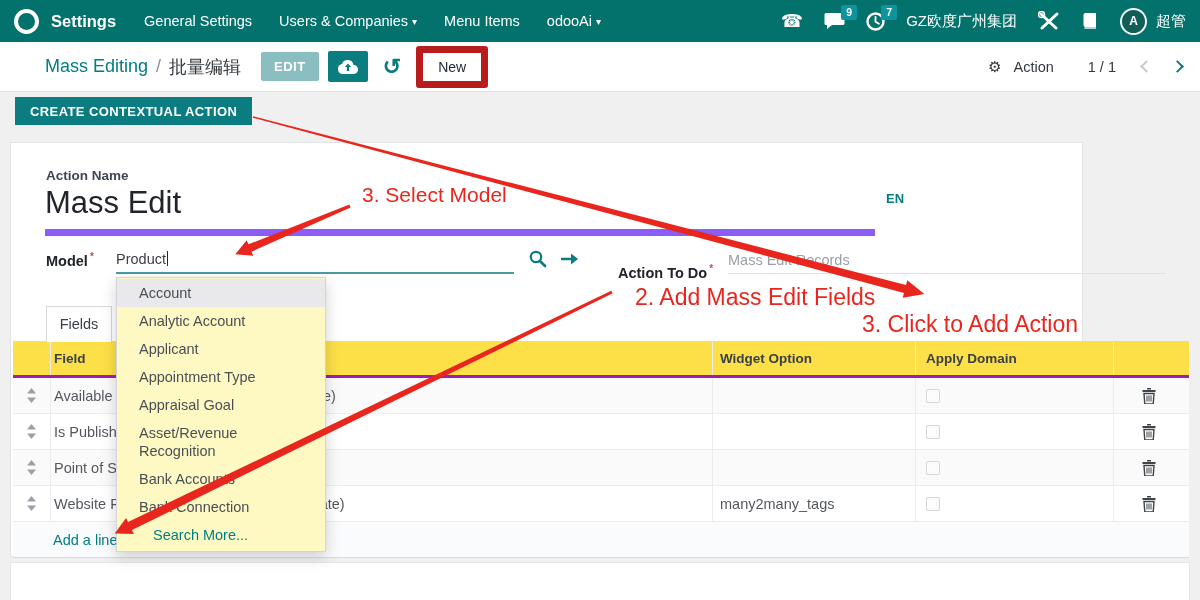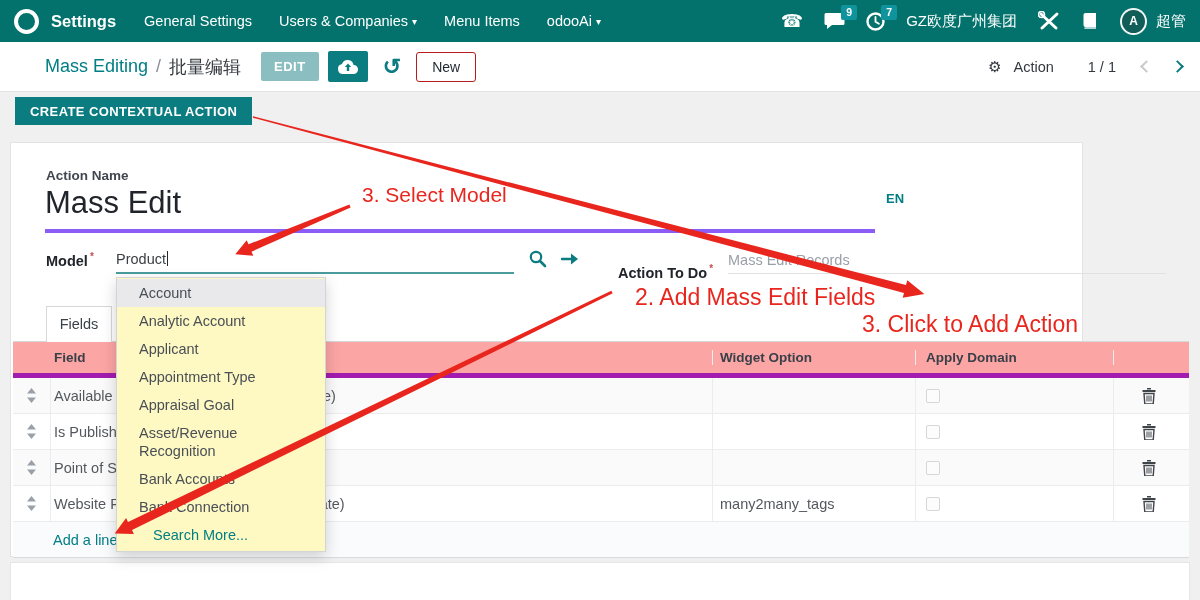--- a/index.html
+++ b/index.html
@@ -28,60 +28,60 @@
   .cpanel { position:absolute; top:42px; left:0; width:1200px; height:50px; background:#fff;
             border-bottom:1px solid #e2e3e5; display:flex; align-items:center; padding:0 18px 0 45px; }
   .bc-parent { color:#017e84; font-size:18px; cursor:pointer; }
   .bc-sep { color:#8b8f96; font-size:18px; margin:0 8px; }
   .bc-current { color:#33383f; font-size:18px; }
   .badge-edit { background:#8bbec0; color:#fff; font-size:13px; font-weight:bold; letter-spacing:.5px;
                 padding:7px 13px; border-radius:2px; margin-left:20px; }
   .btn-cloud { width:40px; height:31px; background:#0b7c80; border:none; border-radius:2px; margin-left:9px;
                display:flex; align-items:center; justify-content:center; cursor:pointer; }
   .btn-undo { color:#0b7c80; font-size:22px; line-height:1; margin-left:15px; cursor:pointer; font-weight:bold; }
-  .btn-new { margin-left:15px; background:#fff; border:1px solid #b91c1c; border-radius:3px; color:#1f2730;
+  .btn-new { margin-left:15px; background:#fff; border:7px solid #b91c1c; border-radius:3px; color:#1f2730;
              font-size:14px; padding:6px 15px; cursor:pointer; }
   .cp-right { margin-left:auto; display:flex; align-items:center; gap:12px; }
   .gear { font-size:15px; color:#33383f; }
   .action-label { font-size:14.5px; color:#33383f; margin-right:22px; cursor:pointer; }
   .pager { font-size:14.5px; color:#33383f; margin-right:14px; }
   .chev { width:9px; height:9px; border-top:2px solid; border-left:2px solid; display:inline-block; cursor:pointer; }
   .chev-left  { transform:rotate(-45deg); color:#c8c9cb; margin-right:10px; }
   .chev-right { transform:rotate(135deg); color:#0b7c80; }
 
   
   .btn-cca { position:absolute; left:15px; top:97px; height:28px; background:#0b7c80; color:#fff; border:none;
              font-family:"Liberation Sans",sans-serif; font-size:13px; font-weight:bold; letter-spacing:.4px;
              padding:0 15px; cursor:pointer; }
 
   
   .sheet { position:absolute; left:10px; top:142px; width:1073px; height:415px; background:#fff;
            border:1px solid #e2e3e5; }
   .lbl-action-name { position:absolute; left:35px; top:25px; font-size:13.5px; font-weight:bold; color:#414750; }
   .title-input { position:absolute; left:34px; top:42px; width:830px; font-size:31px; color:#21252b;
-                 border-bottom:4px solid #8b5cf6; padding-bottom:8px; }
+                 border-bottom:7px solid #8b5cf6; padding-bottom:8px; }
   .lang-badge { position:absolute; left:843px; top:48px; font-size:13px; font-weight:bold; color:#017e84; cursor:pointer;margin-left:32px; }
   .req-star { color:#c14f4f; font-size:10px; vertical-align:6px; margin-left:2px; }
   .lbl-model { position:absolute; left:35px; top:108px; font-size:14.5px; font-weight:bold; color:#21252b; }
   .model-input { position:absolute; left:105px; top:103px; width:398px; height:28px;
                  border-bottom:2px solid #4a9c9e; font-size:14.5px; color:#3c4046; line-height:26px; }
   .caret-bar { display:inline-block; width:1px; height:15px; background:#24282d; vertical-align:-2px; margin-left:1px; }
   .icon-search { position:absolute; left:517px; top:106px; cursor:pointer; }
   .icon-goto { position:absolute; left:549px; top:108px; cursor:pointer; }
   .lbl-todo { position:absolute; left:607px; top:108px; font-size:14.5px; font-weight:bold; color:#21252b;margin-top:12px; }
   .todo-input { position:absolute; left:717px; top:105px; width:438px; height:26px;
                 border-bottom:1px solid #e0e1e3; font-size:14.5px; color:#9aa0a8; line-height:24px; }
 
   
   .tab-fields { position:absolute; left:35px; top:163px; width:66px; height:36px; background:#fff;
                 border:1px solid #d7d8da; border-bottom:none; z-index:2; text-align:center;
                 line-height:34px; font-size:14.5px; color:#3a4148; cursor:pointer; }
   .ftable { position:absolute; left:2px; top:198px; width:1176px; border-top:1px solid #d7d8da; z-index:1; }
   .tr { display:flex; height:36px; align-items:stretch; border-bottom:1px solid #ececee; }
-  .tr.hdr { background:#fca5a5; border-bottom:5px solid #a21caf;align-items:center; }
+  .tr.hdr { background:#fde047; border-bottom:3px solid #a21caf; }
   .tr.odd { background:#fafafa; }
   .tr.even { background:#fff; }
   .td { display:flex; align-items:center; overflow:hidden; white-space:nowrap; border-right:1px solid #ececee; }
   .td:last-child { border-right:none; }
   .c-handle { width:38px; justify-content:center; }
   .c-field { width:662px; padding-left:3px; }
   .c-widget { width:203px; padding-left:7px; }
   .c-apply { width:198px; padding-left:10px; }
   .c-del { width:75px; padding-left:28px; }
   .hdr .td { font-size:13.5px; font-weight:bold; color:#3a4048; }

